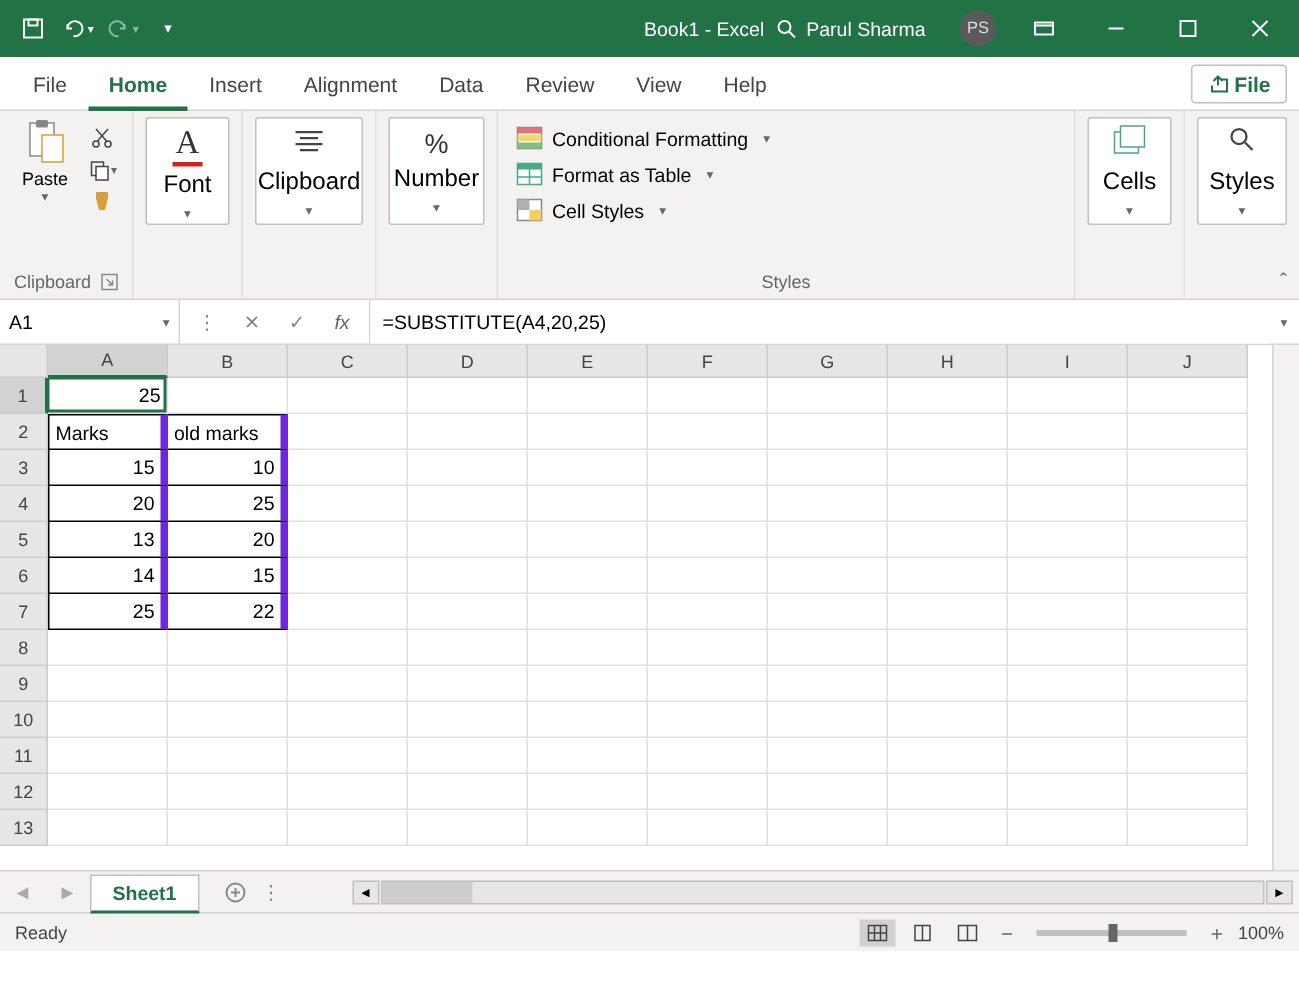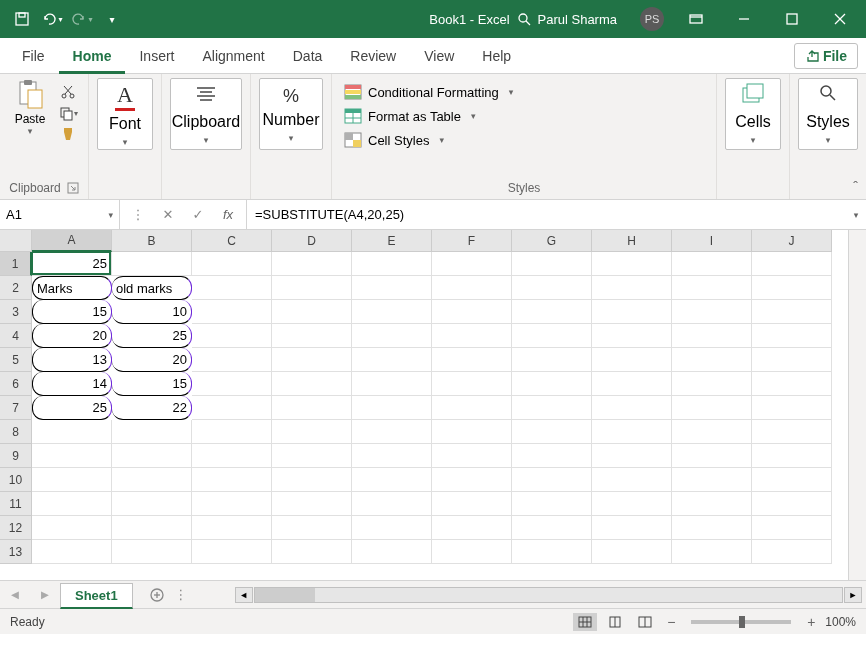--- a/index.html
+++ b/index.html
@@ -59,21 +59,21 @@
 .corner { width: 32px; height: 22px; background: #e6e6e6; border-right: 1px solid #ccc; border-bottom: 1px solid #ccc; }
 .row-hdr { width: 32px; height: 24px; background: #e6e6e6; border-right: 1px solid #ccc; border-bottom: 1px solid #ccc; display: flex; align-items: center; justify-content: center; font-size: 12px; color: #444; cursor: pointer; }
 .row-hdr.sel { background: #d2d2d2; border-right: 2px solid #217346; }
 .grid-body { flex: 1; overflow: hidden; position: relative; }
 .col-headers { display: flex; }
 .col-hdr { height: 22px; background: #e6e6e6; border-right: 1px solid #ccc; border-bottom: 1px solid #ccc; display: flex; align-items: center; justify-content: center; font-size: 12px; color: #444; cursor: pointer; }
 .col-hdr.sel { background: #d2d2d2; border-bottom: 2px solid #217346; }
 .cells-area { position: relative; }
 .cell-row { display: flex; }
 .cell { height: 24px; border-right: 1px solid #e0e0e0; border-bottom: 1px solid #e0e0e0; padding: 0 4px; display: flex; align-items: center; font-size: 13px; color: #000; overflow: hidden; }
-.cell.tbl { border-right: 1px solid #6d28d9; border-bottom: 1px solid #000; border-radius: 11px; }
+.cell.tbl { border-right: 5px solid #6d28d9; border-bottom: 1px solid #000; }
 .cell.tbl-top { border-top: 1px solid #000; }
 .cell.tbl-left { border-left: 1px solid #000; }
 .cell.num { justify-content: flex-end; }
 .active-cell-border { position: absolute; border: 2px solid #217346; pointer-events: none; }
 .vscroll { width: 18px; background: #f3f2f1; border-left: 1px solid #d4d4d4; }
 
 
 .sheet-tabs-row { height: 28px; background: #f3f2f1; display: flex; align-items: center; border-top: 1px solid #d4d4d4; }
 .st-nav { width: 30px; display: flex; align-items: center; justify-content: center; color: #aaa; cursor: pointer; }
 .sheet-tab { height: 26px; padding: 0 14px; background: #fff; border: 1px solid #c0c0c0; border-bottom: 2px solid #217346; display: flex; align-items: center; font-size: 13px; color: #217346; font-weight: 600; cursor: pointer; margin-top: 2px; }

